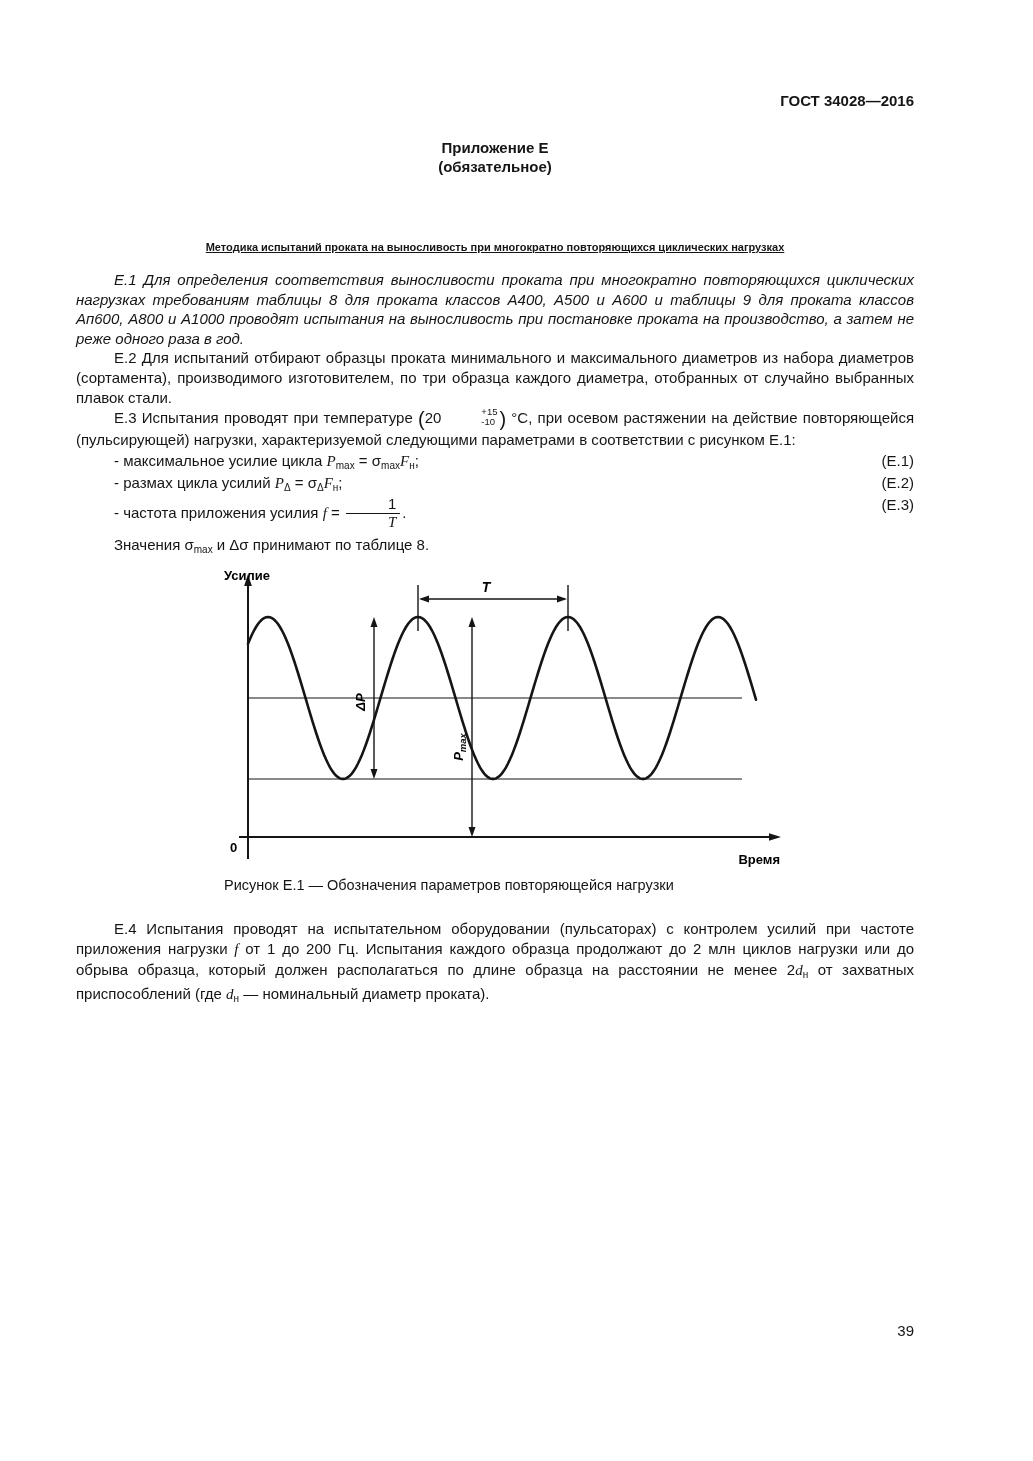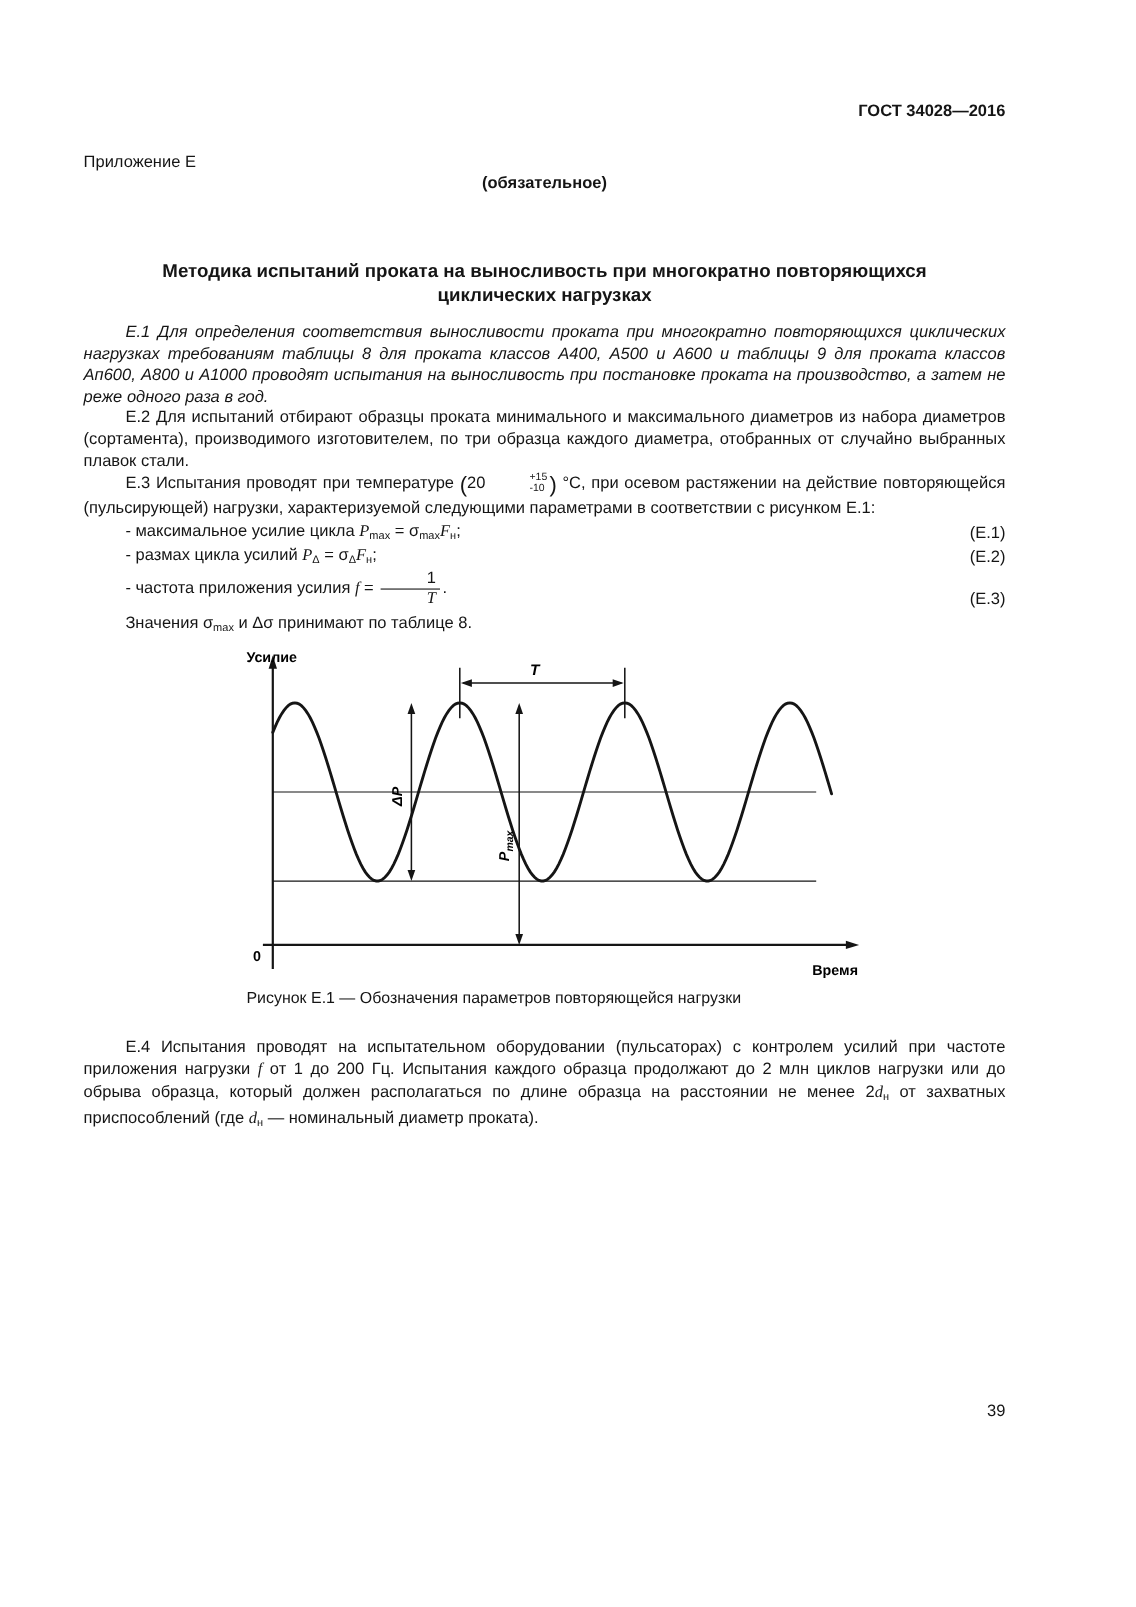--- a/index.html
+++ b/index.html
@@ -12,64 +12,65 @@
     background: #ffffff;
     font-family: "Liberation Sans", sans-serif;
     font-size: 15px;
     color: #151515;
     overflow: hidden;
   }
   .content { position: absolute; left: 76px; top: 0; width: 838px; }
 
   .doc-header { padding-top: 92px; text-align: right; font-weight: bold; font-size: 15px; }
 
-  .appendix-name { margin-top: 29px; text-align: left; font-weight: normal; line-height: 19px; }
+  .appendix-name { margin-top: 29px; text-align: center; font-weight: bold; line-height: 19px; }
   .appendix-kind { text-align: center; font-weight: bold; line-height: 19px; }
 
   .title {
     margin: 60px 28px 0 28px;
-    font-size: 17px;
+    font-size: 11px;
     font-weight: bold;
     text-align: center;
     line-height: 22px;
+    text-decoration: underline;
   }
 
   .para {
     margin: 0;
     text-indent: 38px;
     text-align: justify;
     line-height: 19.6px;
   }
   .para.first { margin-top: 12px; font-style: italic; }
 
   .mvar { font-family: "Liberation Serif", serif; font-style: italic; }
   sub { font-size: 10px; vertical-align: -3px; }
   .bigparen { font-size: 20px; vertical-align: -3px; }
   .tstack { display: inline-block; vertical-align: -2px; font-size: 9.5px; line-height: 10px; margin: 0 2px; }
   .tstack span { display: block; }
 
-  .formula-row { display: flex; align-items: flex-end; margin-top: 3px; }
+  .formula-row { display: flex; align-items: flex-start; margin-top: 3px; }
   .formula-left { flex: 1; text-indent: 38px; }
   .formula-number { white-space: nowrap; padding-left: 8px; }
 
   .frac { display: inline-block; vertical-align: -9px; text-align: center; line-height: 1.05; margin: 0 2px; }
   .frac .num { display: block; border-bottom: 1.2px solid #151515; padding: 0 4px 1px 4px; }
   .frac .den { display: block; padding-top: 1px; }
 
   .note-line { margin-top: 4px; }
 
   .figure-wrap { margin: 10px 0 0 148px; width: 560px; }
   .figure-svg text { font-family: "Liberation Sans", sans-serif; }
   .figure-caption { margin-top: 4px; text-align: left; font-size: 14.5px; line-height: 19px; }
 
   .para-e4 { margin-top: 24px; }
 
   .page-number {
     position: absolute;
-    top: 1274px;
+    top: 1322px;
     left: 76px;
     width: 838px;
     text-align: right;
     font-size: 15px;
   }
 </style>
 </head>
 <body>
 
 <div class="page">

